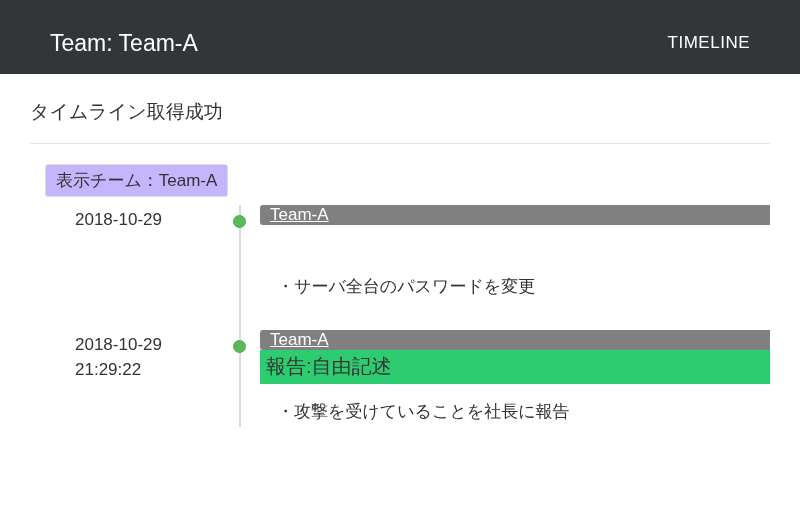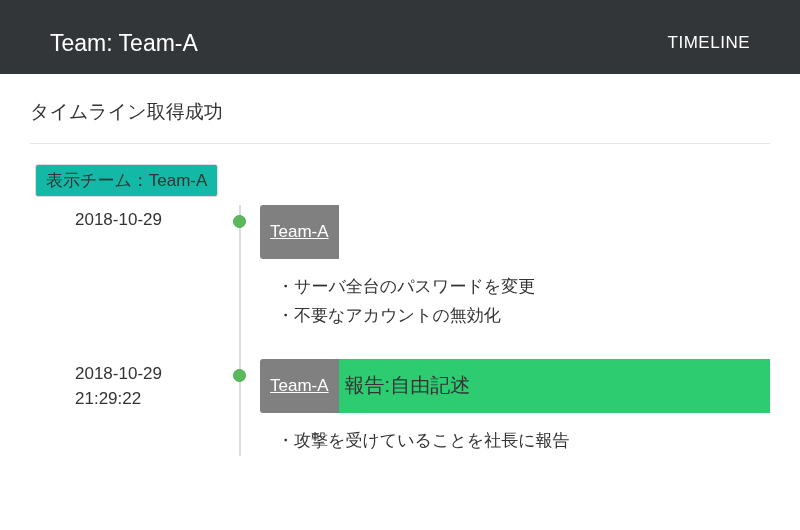--- a/index.html
+++ b/index.html
@@ -40,27 +40,27 @@
       color: #333;
       margin-bottom: 18px;
     }
     .divider {
       height: 1px;
       background: #e5e5e5;
       margin-bottom: 20px;
     }
     .team-badge {
       display: inline-block;
-      background: #14b8a6;
+      background: #c4b5fd;
       border: 1px solid #ddd;
       border-radius: 3px;
       padding: 4px 10px;
       font-size: 17px;
       color: #333;
-      margin-left: 5px;
+      margin-left: 15px;
       margin-bottom: 8px;
     }
     .timeline-wrap {
       position: relative;
       padding-left: 0;
     }
     .timeline-line {
       position: absolute;
       left: 209px;
       top: 0;
@@ -93,20 +93,21 @@
       z-index: 2;
     }
     .entry-body {
       margin-left: 40px;
       flex: 1;
     }
     .entry-header {
       display: flex;
       align-items: stretch;
       height: 54px;
+      flex-direction: column;
     }
     .entry-team-tag {
       background: #808080;
       color: #fff;
       padding: 0 10px;
       display: flex;
       align-items: center;
       font-size: 17px;
       text-decoration: underline;
       border-radius: 3px 0 0 3px;
@@ -153,21 +154,20 @@
       <div class="entry-time">
         <div>2018-10-29</div>
       </div>
       <div class="entry-dot"></div>
       <div class="entry-body">
         <div class="entry-header">
           <div class="entry-team-tag">Team-A</div>
         </div>
         <div class="entry-details">
           <div>・サーバ全台のパスワードを変更</div>
-          <div>・不要なアカウントの無効化</div>
         </div>
       </div>
     </div>
 
     <div class="entry">
       <div class="entry-time">
         <div>2018-10-29</div>
         <div>21:29:22</div>
       </div>
       <div class="entry-dot"></div>

